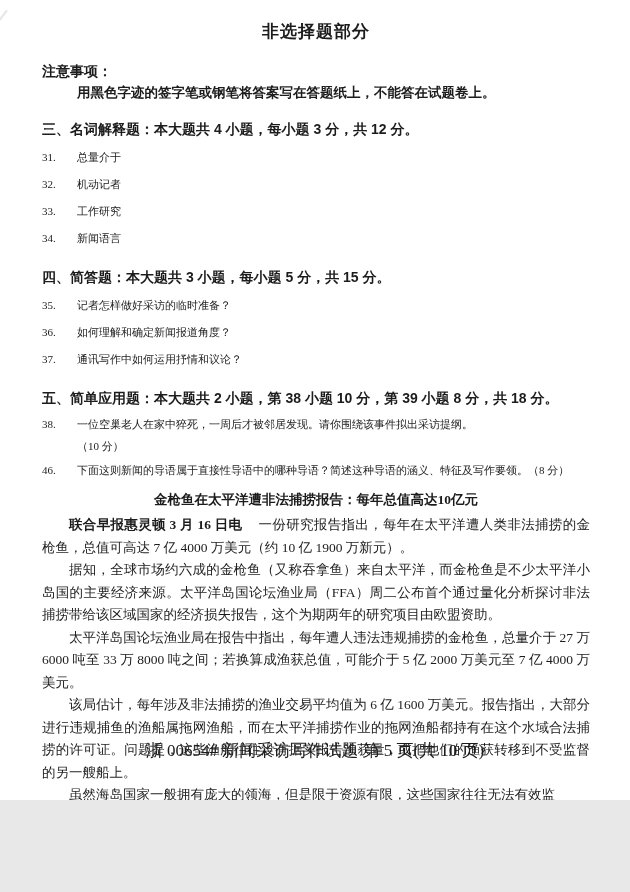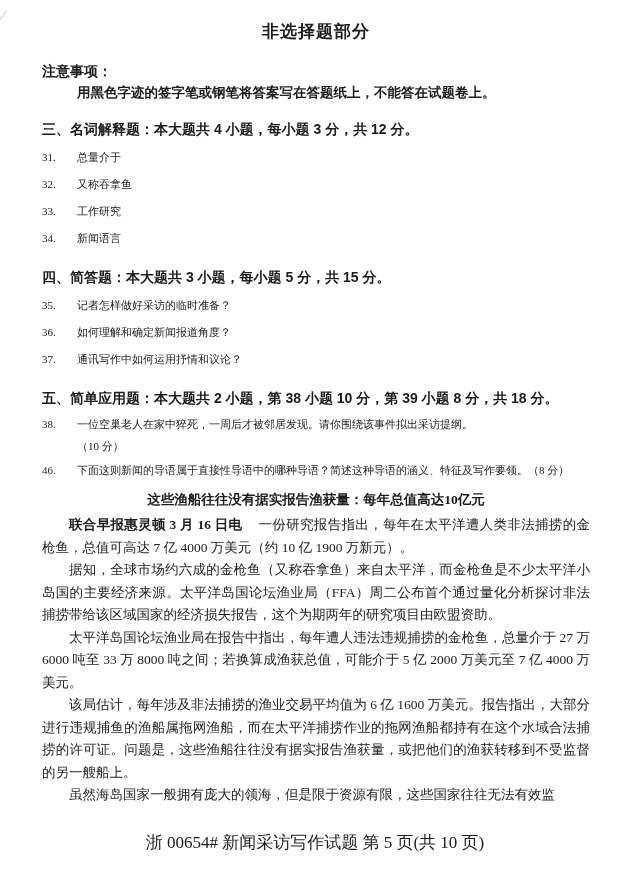--- a/index.html
+++ b/index.html
@@ -1,18 +1,18 @@
 <!DOCTYPE html>
 <html><head>
 <meta charset="utf-8">
 <style>
   * { margin: 0; padding: 0; box-sizing: border-box; }
   html, body { background: #e8e8e8; }
   .page {
-    width: 630px; height: 892px;
+    width: 630px; height: 800px;
     background: #ffffff;
     position: relative;
     overflow: hidden;
     font-family: "Liberation Serif", "DejaVu Serif", serif;
     color: #1c1c1c;
     margin: 0 auto;
   }
   .content { padding: 20px 40px 0 42px; }
   .scan-mark {
     position: absolute; left: 2px; top: 9px;
@@ -82,21 +82,21 @@
     </div>
 
     <div class="section s1">
       <div class="section-heading">三、名词解释题：本大题共 4 小题，每小题 3 分，共 12 分。</div>
       <div class="q-item">
         <span class="q-num">31.</span>
         <span class="q-text">总量介于</span>
       </div>
       <div class="q-item">
         <span class="q-num">32.</span>
-        <span class="q-text">又称吞拿鱼</span>
+        <span class="q-text">机动记者</span>
       </div>
       <div class="q-item">
         <span class="q-num">33.</span>
         <span class="q-text">工作研究</span>
       </div>
       <div class="q-item">
         <span class="q-num">34.</span>
         <span class="q-text">新闻语言</span>
       </div>
     </div>
@@ -123,21 +123,21 @@
         <span class="q-num">38.</span>
         <span class="q-text"><span>一位空巢老人在家中猝死，一周后才被邻居发现。请你围绕该事件拟出采访提纲。</span><span class="q-score">（10 分）</span></span>
       </div>
       <div class="q-item">
         <span class="q-num">46.</span>
         <span class="q-text">下面这则新闻的导语属于直接性导语中的哪种导语？简述这种导语的涵义、特征及写作要领。（8 分）</span>
       </div>
     </div>
 
     <div class="article">
-      <div class="article-headline">这些渔船往往没有据实报告渔获量：每年总值高达10亿元</div>
+      <div class="article-headline">金枪鱼在太平洋遭非法捕捞报告：每年总值高达10亿元</div>
       <p class="para"><b class="dateline">联合早报惠灵顿 3 月 16 日电</b><span>一份研究报告指出，每年在太平洋遭人类非法捕捞的金枪鱼，总值可高达 7 亿 4000 万美元（约 10 亿 1900 万新元）。</span></p>
       <p class="para">据知，全球市场约六成的金枪鱼（又称吞拿鱼）来自太平洋，而金枪鱼是不少太平洋小岛国的主要经济来源。太平洋岛国论坛渔业局（FFA）周二公布首个通过量化分析探讨非法捕捞带给该区域国家的经济损失报告，这个为期两年的研究项目由欧盟资助。</p>
       <p class="para">太平洋岛国论坛渔业局在报告中指出，每年遭人违法违规捕捞的金枪鱼，总量介于 27 万 6000 吨至 33 万 8000 吨之间；若换算成渔获总值，可能介于 5 亿 2000 万美元至 7 亿 4000 万美元。</p>
       <p class="para">该局估计，每年涉及非法捕捞的渔业交易平均值为 6 亿 1600 万美元。报告指出，大部分进行违规捕鱼的渔船属拖网渔船，而在太平洋捕捞作业的拖网渔船都持有在这个水域合法捕捞的许可证。问题是，这些渔船往往没有据实报告渔获量，或把他们的渔获转移到不受监督的另一艘船上。</p>
       <p class="para">虽然海岛国家一般拥有庞大的领海，但是限于资源有限，这些国家往往无法有效监</p>
     </div>
 
   </div>
 
   <div class="footer">浙 00654# 新闻采访写作试题 第 5 页(共 10 页)</div>

